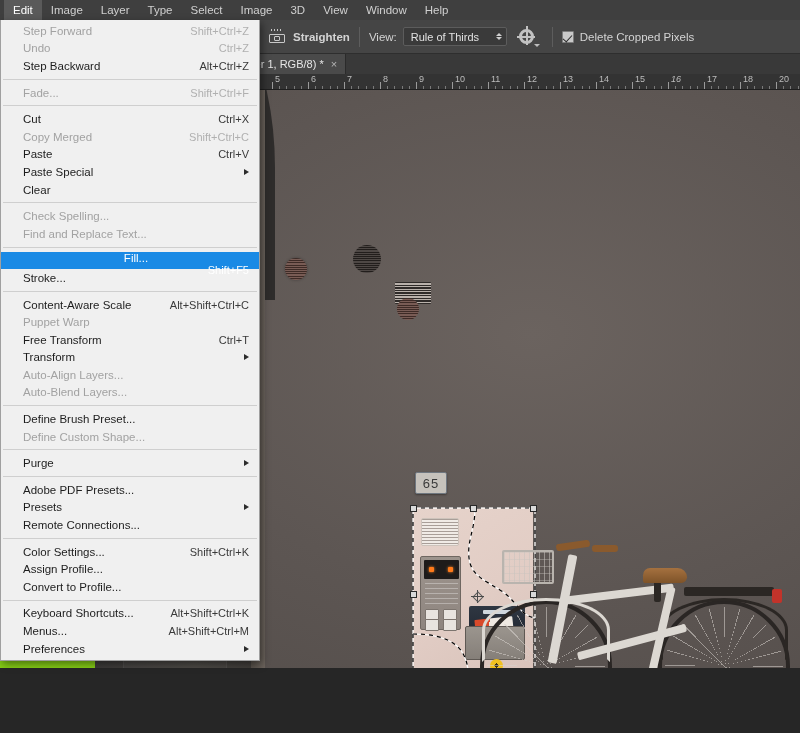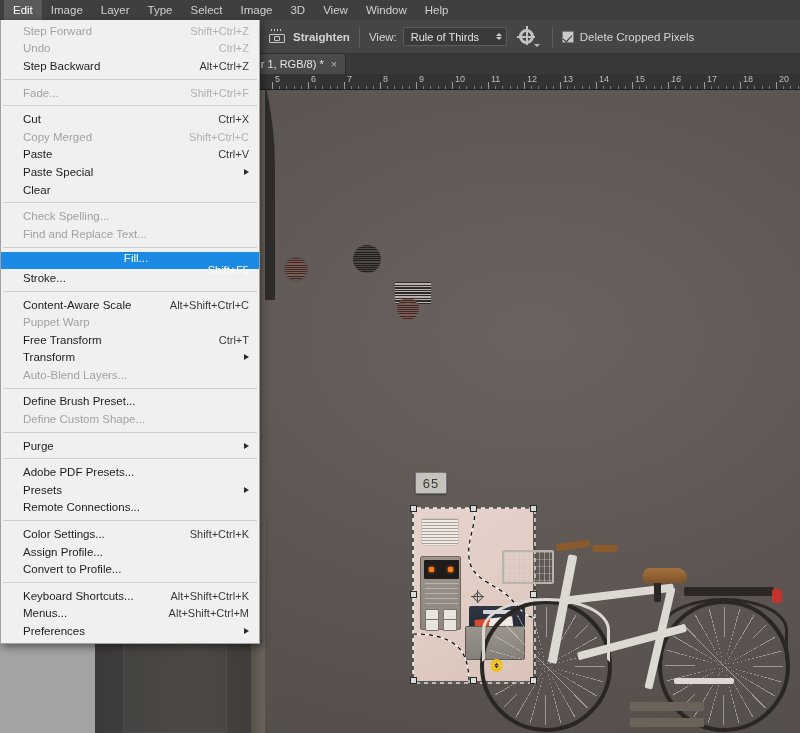--- a/index.html
+++ b/index.html
@@ -112,22 +112,22 @@
   .rtick { position:absolute; bottom:0; width:1px; background:#8e8e8e; }
   .rtick.major { height:7px; background:#9a9a9a; }
   .rtick.minor { height:3px; background:#7a7a7a; }
   .rlabel {
     position:absolute; top:1px; color:#bdbdbd; font-size:9px;
     font-family:"Liberation Sans", sans-serif; line-height:9px;
   }
 
   
   .canvas-area {
-    position:absolute; top:90px; left:0; width:800px; height:643px;
-    background:#a3a3a3; overflow:hidden; z-index:5;
+    position:absolute; top:90px; left:0; width:800px; height:578px;
+    background:#84cc16; overflow:hidden; z-index:5;
   }
   .photo {
     position:absolute; left:95px; top:0px; width:705px; height:643px;
     background:
       radial-gradient(ellipse 120% 90% at 62% 38%, #6b635f 0%, #5d5653 45%, #4e4845 100%);
   }
   
   .door {
     position:absolute; left:0px; top:0px; width:168px; height:643px;
     background:linear-gradient(to right,#3c3a39 0%,#46433f 60%,#3f3c39 100%);
@@ -645,20 +645,23 @@
       </div>
       <div class="mi">
         <span class="lbl">Free Transform</span>
         <span class="sc">Ctrl+T</span>
       </div>
       <div class="mi">
         <span class="lbl">Transform</span>
         <span class="arrow"></span>
       </div>
       <div class="mi disabled">
+        <span class="lbl">Auto-Align Layers...</span>
+      </div>
+      <div class="mi disabled">
         <span class="lbl">Auto-Blend Layers...</span>
       </div>
       <div class="msep"></div>
       <div class="mi">
         <span class="lbl">Define Brush Preset...</span>
       </div>
       <div class="mi disabled">
         <span class="lbl">Define Custom Shape...</span>
       </div>
       <div class="msep"></div>

